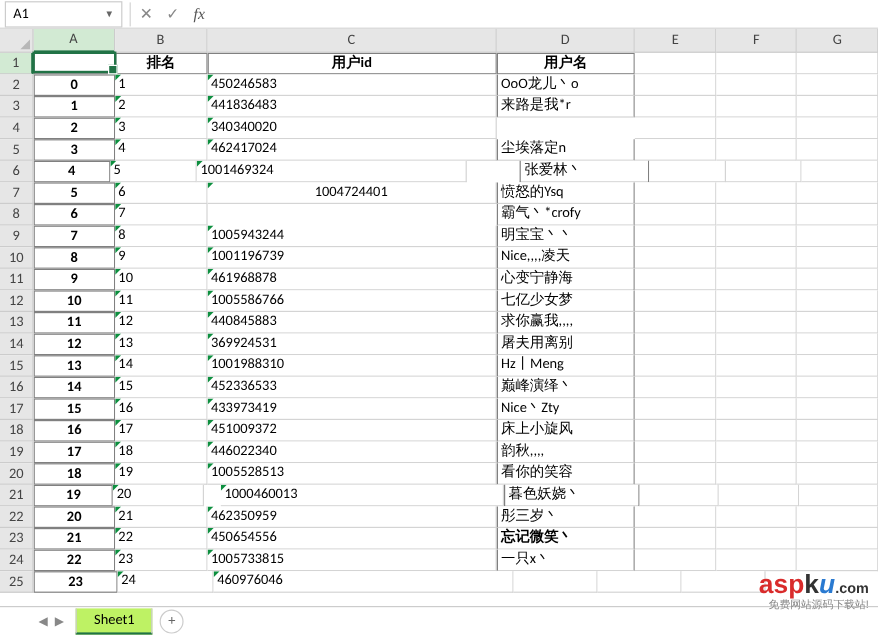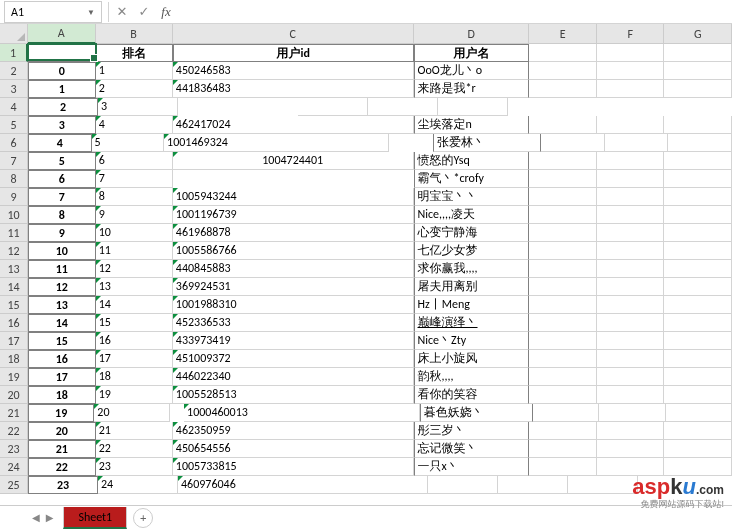--- a/index.html
+++ b/index.html
@@ -25,21 +25,21 @@
 .row { display: flex; height: 18px; }
 .cell { border-right: 1px solid #d4d4d4; border-bottom: 1px solid #d4d4d4; padding: 0 3px; line-height: 17px; white-space: nowrap; overflow: hidden; position: relative; background: #fff; }
 .cell.bold { font-weight: bold; text-align: center; border: 1px solid #808080; }
 .cell.hdr { font-weight: bold; text-align: center; border: 1px solid #808080; }
 .cell.txt-ind::before { content: ""; position: absolute; left: 0; top: 0; width: 0; height: 0; border-left: 5px solid #0d8f3f; border-bottom: 5px solid transparent; }
 .active-cell { position: absolute; border: 2px solid #217346; pointer-events: none; z-index: 5; }
 .active-cell::after { content: ""; position: absolute; right: -3px; bottom: -3px; width: 6px; height: 6px; background: #217346; border: 1px solid #fff; }
 .sheet-tabs { position: absolute; bottom: 0; left: 0; right: 0; height: 24px; background: #fff; border-top: 1px solid #ccc; display: flex; align-items: center; padding-left: 30px; }
 .tab-nav { display: flex; gap: 2px; margin-right: 8px; color: #888; }
 .tab-nav span { font-size: 10px; padding: 0 2px; }
-.sheet-tab { padding: 3px 14px; border: 1px solid #ccc; border-top: none; background: #b91c1c; font-size: 12px; border-bottom: 2px solid #217346; }
+.sheet-tab { padding: 3px 14px; border: 1px solid #ccc; border-top: none; background: #bef264; font-size: 12px; border-bottom: 2px solid #217346; }
 .add-sheet { width: 20px; height: 20px; margin-left: 6px; display: flex; align-items: center; justify-content: center; color: #666; border: 1px solid #ccc; border-radius: 50%; font-size: 12px; }
 .watermark { position: absolute; right: 8px; bottom: 18px; font-family: Arial; font-size: 22px; font-weight: bold; pointer-events: none; }
 .watermark .a1 { color: #d92b2b; }
 .watermark .a2 { color: #333; }
 .watermark .a3 { color: #2a7ad1; font-style: italic; }
 .watermark .sub { font-size: 9px; color: #888; display: block; text-align: right; font-weight: normal; margin-top: -2px; }
 </style>
 </head>
 <body>
 
@@ -117,20 +117,21 @@
         <div class="cell txt-ind" style="width: 80px;">2</div>
         <div class="cell txt-ind" style="width: 250px;">441836483</div>
         <div class="cell" style="width: 120px; border-left: 1px solid rgb(128, 128, 128); border-right: 1px solid rgb(128, 128, 128);">来路是我*r</div>
         <div class="cell" style="width: 70px;"></div>
         <div class="cell" style="width: 70px;"></div>
         <div class="cell" style="width: 70px;"></div>
       </div>
       <div class="row">
         <div class="cell bold" style="width: 70px;">2</div>
         <div class="cell txt-ind" style="width: 80px;">3</div>
+        <div class="cell txt-ind" style="width: 250px;">340340020</div>
         <div class="cell" style="width: 120px; border-left: 1px solid rgb(128, 128, 128); border-right: 1px solid rgb(128, 128, 128); margin-top: 20px;">杀狗如麻丶</div>
         <div class="cell" style="width: 70px;"></div>
         <div class="cell" style="width: 70px;"></div>
         <div class="cell" style="width: 70px;"></div>
       </div>
       <div class="row">
         <div class="cell bold" style="width: 70px;">3</div>
         <div class="cell txt-ind" style="width: 80px;">4</div>
         <div class="cell txt-ind" style="width: 250px;">462417024</div>
         <div class="cell" style="width: 120px; border-left: 1px solid rgb(128, 128, 128); border-right: 1px solid rgb(128, 128, 128);">尘埃落定n</div>
@@ -225,21 +226,21 @@
         <div class="cell txt-ind" style="width: 250px;">1001988310</div>
         <div class="cell" style="width: 120px; border-left: 1px solid rgb(128, 128, 128); border-right: 1px solid rgb(128, 128, 128);">Hz丨Meng</div>
         <div class="cell" style="width: 70px;"></div>
         <div class="cell" style="width: 70px;"></div>
         <div class="cell" style="width: 70px;"></div>
       </div>
       <div class="row">
         <div class="cell bold" style="width: 70px;">14</div>
         <div class="cell txt-ind" style="width: 80px;">15</div>
         <div class="cell txt-ind" style="width: 250px;">452336533</div>
-        <div class="cell" style="width: 120px; border-left: 1px solid rgb(128, 128, 128); border-right: 1px solid rgb(128, 128, 128); text-decoration: underline;">巅峰演绎丶</div>
+        <div class="cell" style="width: 120px; border-left: 1px solid rgb(128, 128, 128); border-right: 1px solid rgb(128, 128, 128);">巅峰演绎丶</div>
         <div class="cell" style="width: 70px;"></div>
         <div class="cell" style="width: 70px;"></div>
         <div class="cell" style="width: 70px;"></div>
       </div>
       <div class="row">
         <div class="cell bold" style="width: 70px;">15</div>
         <div class="cell txt-ind" style="width: 80px;">16</div>
         <div class="cell txt-ind" style="width: 250px;">433973419</div>
         <div class="cell" style="width: 120px; border-left: 1px solid rgb(128, 128, 128); border-right: 1px solid rgb(128, 128, 128);">Nice丶Zty</div>
         <div class="cell" style="width: 70px;"></div>
@@ -288,21 +289,21 @@
         <div class="cell txt-ind" style="width: 250px;">462350959</div>
         <div class="cell" style="width: 120px; border-left: 1px solid rgb(128, 128, 128); border-right: 1px solid rgb(128, 128, 128);">彤三岁丶</div>
         <div class="cell" style="width: 70px;"></div>
         <div class="cell" style="width: 70px;"></div>
         <div class="cell" style="width: 70px;"></div>
       </div>
       <div class="row">
         <div class="cell bold" style="width: 70px;">21</div>
         <div class="cell txt-ind" style="width: 80px;">22</div>
         <div class="cell txt-ind" style="width: 250px;">450654556</div>
-        <div class="cell" style="width: 120px; border-left: 1px solid rgb(128, 128, 128); border-right: 1px solid rgb(128, 128, 128);">忘记微笑丶</div>
+        <div class="cell" style="width: 120px; border-left: 1px solid rgb(128, 128, 128); border-right: 1px solid rgb(128, 128, 128); font-weight: bold;">忘记微笑丶</div>
         <div class="cell" style="width: 70px;"></div>
         <div class="cell" style="width: 70px;"></div>
         <div class="cell" style="width: 70px;"></div>
       </div>
       <div class="row">
         <div class="cell bold" style="width: 70px;">22</div>
         <div class="cell txt-ind" style="width: 80px;">23</div>
         <div class="cell txt-ind" style="width: 250px;">1005733815</div>
         <div class="cell" style="width: 120px; border-left: 1px solid rgb(128, 128, 128); border-right: 1px solid rgb(128, 128, 128);">一只x丶</div>
         <div class="cell" style="width: 70px;"></div>

